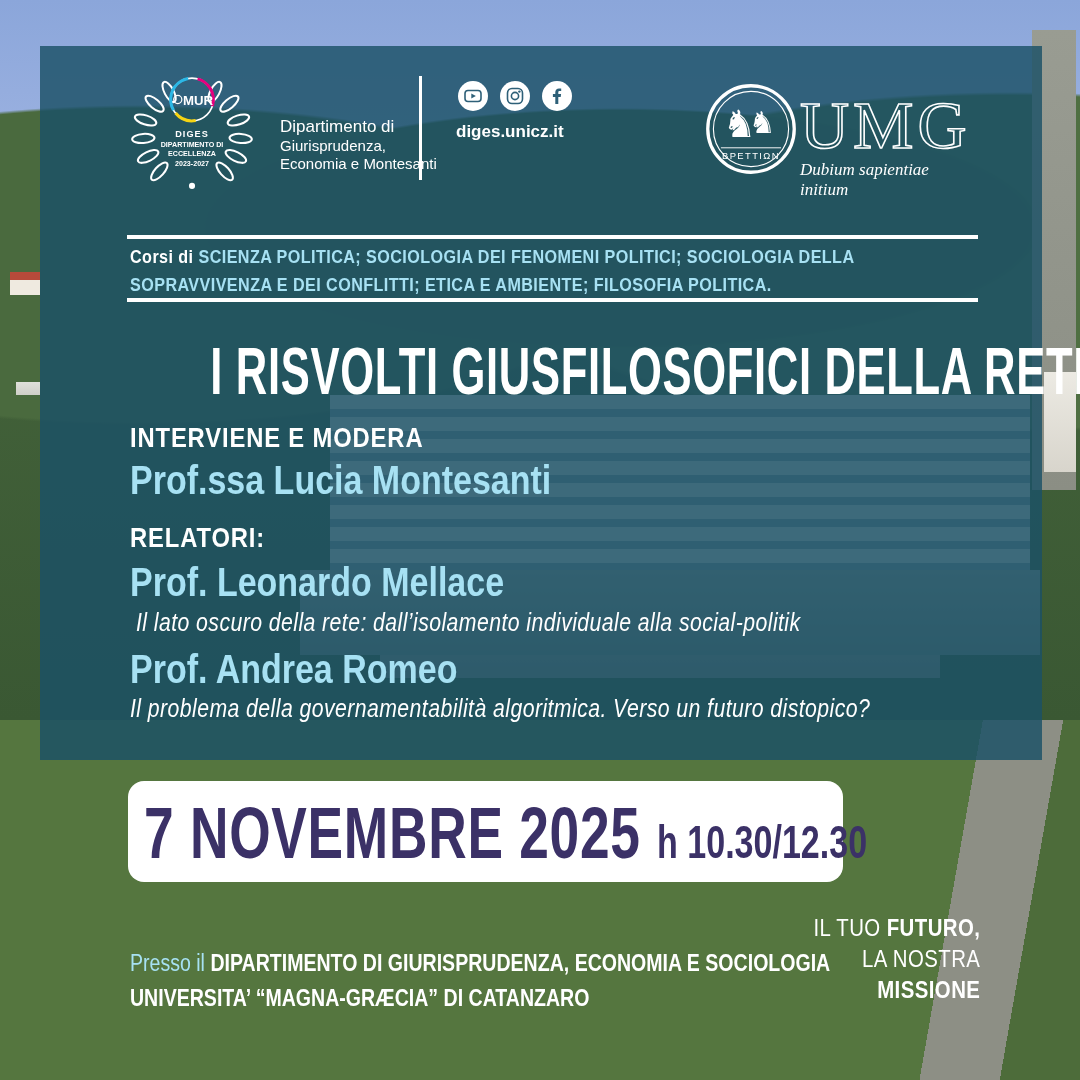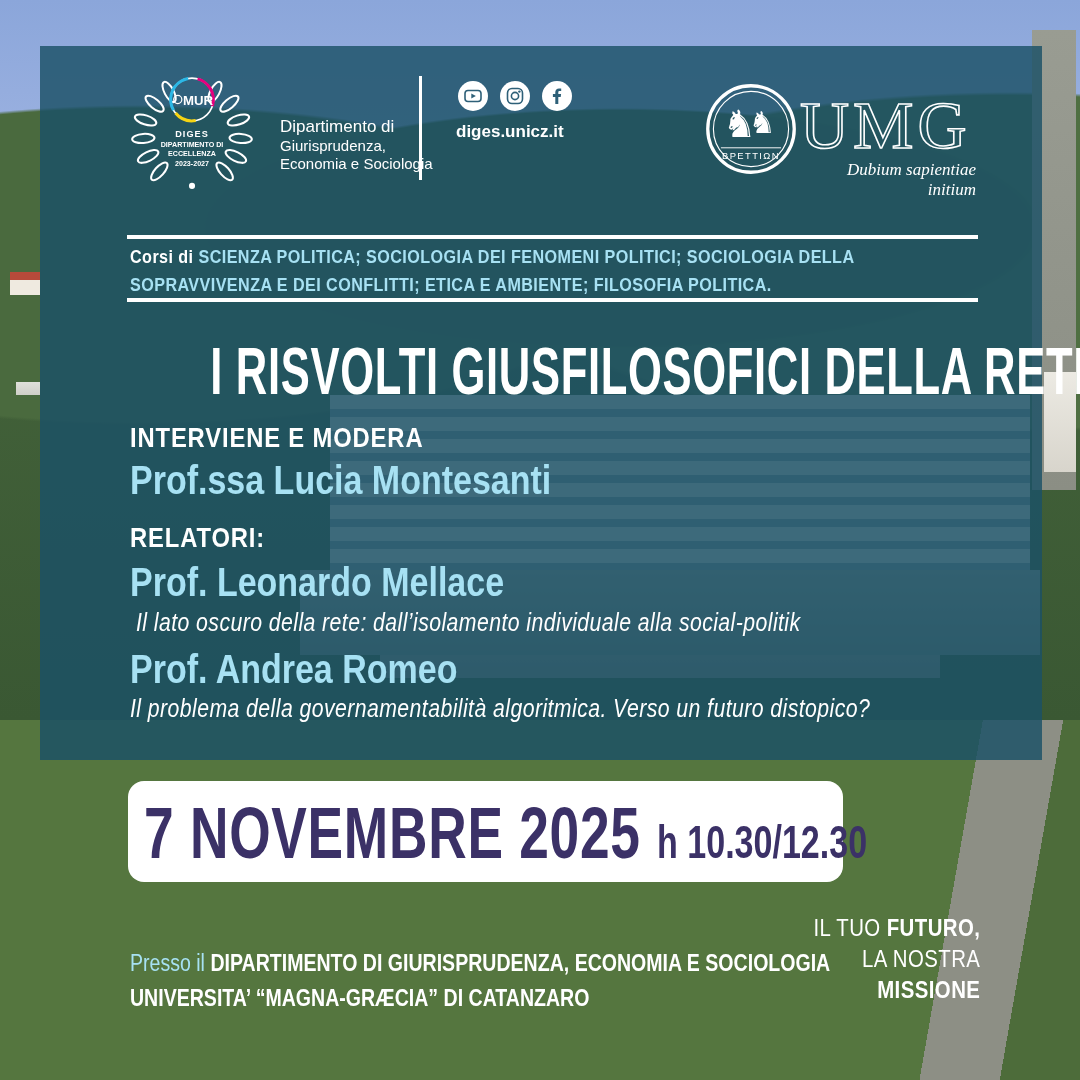--- a/index.html
+++ b/index.html
@@ -35,21 +35,21 @@
   .rule{position:absolute;left:87px;width:851px;height:4px;background:#fff;}
 
   
   .dept{left:240px;top:70px;font-size:17px;line-height:1.25;}
   .dept .b{font-size:15px;font-weight:normal;line-height:1.2;}
   .vdiv{left:379px;top:30px;width:3px;height:104px;background:#fff;}
   .sicon{position:absolute;top:35px;width:30px;height:30px;border-radius:50%;
     background:#fff;display:flex;align-items:center;justify-content:center;}
   .url{left:416px;top:76px;font-size:17px;font-weight:bold;}
   .umg-motto{left:760px;top:114px;width:176px;font-family:"Liberation Serif",serif;
-    font-style:italic;font-size:17px;text-align:right;}
+    font-style:italic;font-size:17px;text-align:left;}
 
   
   .courses{left:90px;top:197px;width:960px;font-size:19px;font-weight:bold;
     line-height:1.45;letter-spacing:.5px;}
 
   
   .title{left:0;right:0;top:287px;text-align:center;font-size:66px;font-weight:bold;
     letter-spacing:1px;transform:scaleX(.66);transform-origin:50% 0;white-space:nowrap;}
 
   .kicker{font-size:28px;font-weight:bold;letter-spacing:1px;}
@@ -110,21 +110,21 @@
       </g>
       <text x="60" y="66" font-size="9" font-weight="bold" fill="#fff" text-anchor="middle" letter-spacing="1">DIGES</text>
       <text x="60" y="76" font-size="7" font-weight="bold" fill="#fff" text-anchor="middle">DIPARTIMENTO DI</text>
       <text x="60" y="85" font-size="7" font-weight="bold" fill="#fff" text-anchor="middle">ECCELLENZA</text>
       <text x="60" y="94" font-size="7" font-weight="bold" fill="#fff" text-anchor="middle">2023-2027</text>
     </svg>
 
     <div class="abs dept">
       <div>Dipartimento di</div>
       <div class="b">Giurisprudenza,</div>
-      <div class="b">Economia e Sociologia</div>
+      <div class="b">Economia e Montesanti</div>
     </div>
 
     <div class="abs vdiv"></div>
 
     <span class="sicon" style="left:418px;">
       <svg width="18" height="18" viewBox="0 0 18 18">
         <rect x="1" y="3.5" width="16" height="11" rx="3" fill="none" stroke="#2e6078" stroke-width="1.6"></rect>
         <path d="M7.3 6.4l4.6 2.6-4.6 2.6z" fill="#2e6078"></path>
       </svg>
     </span>

